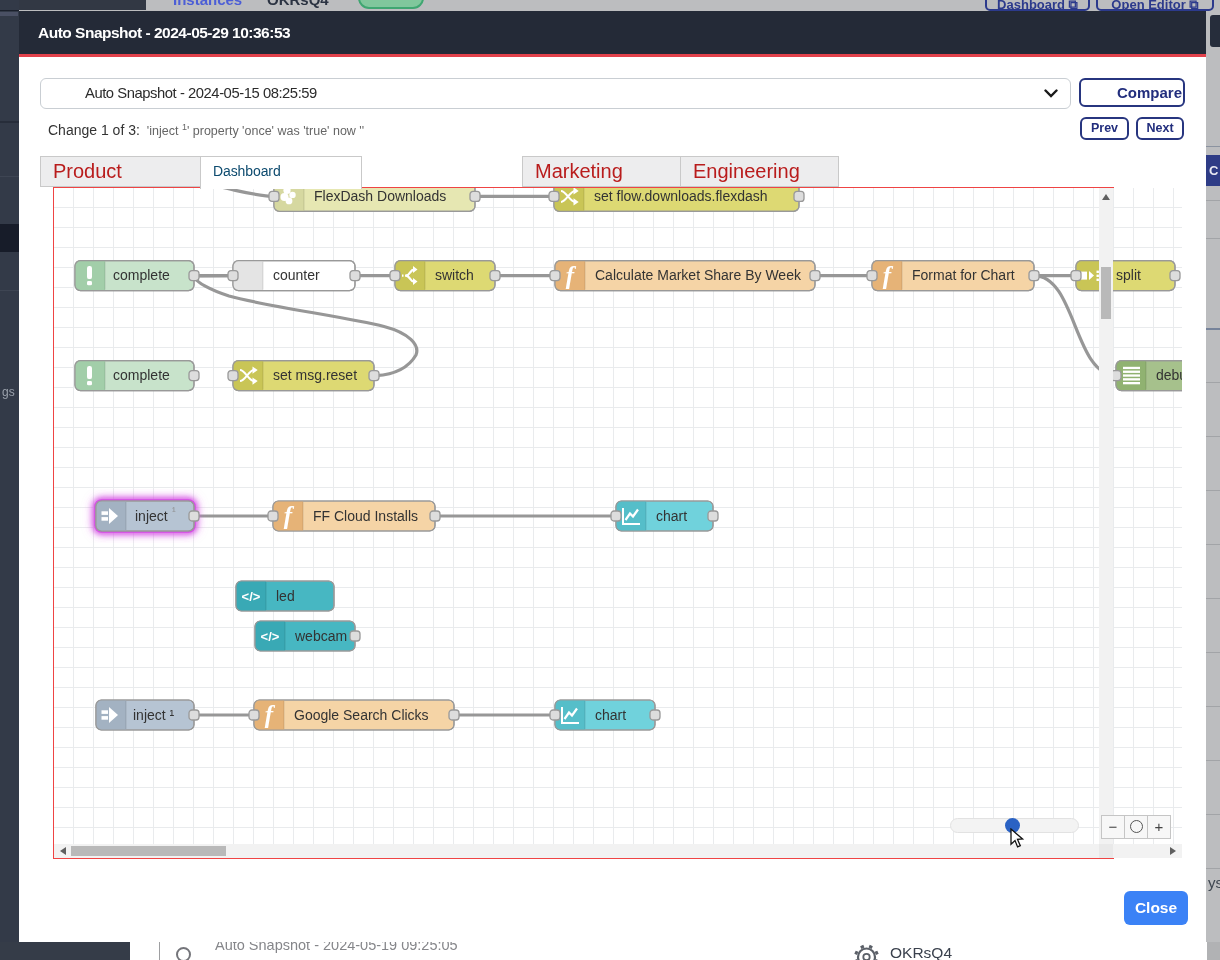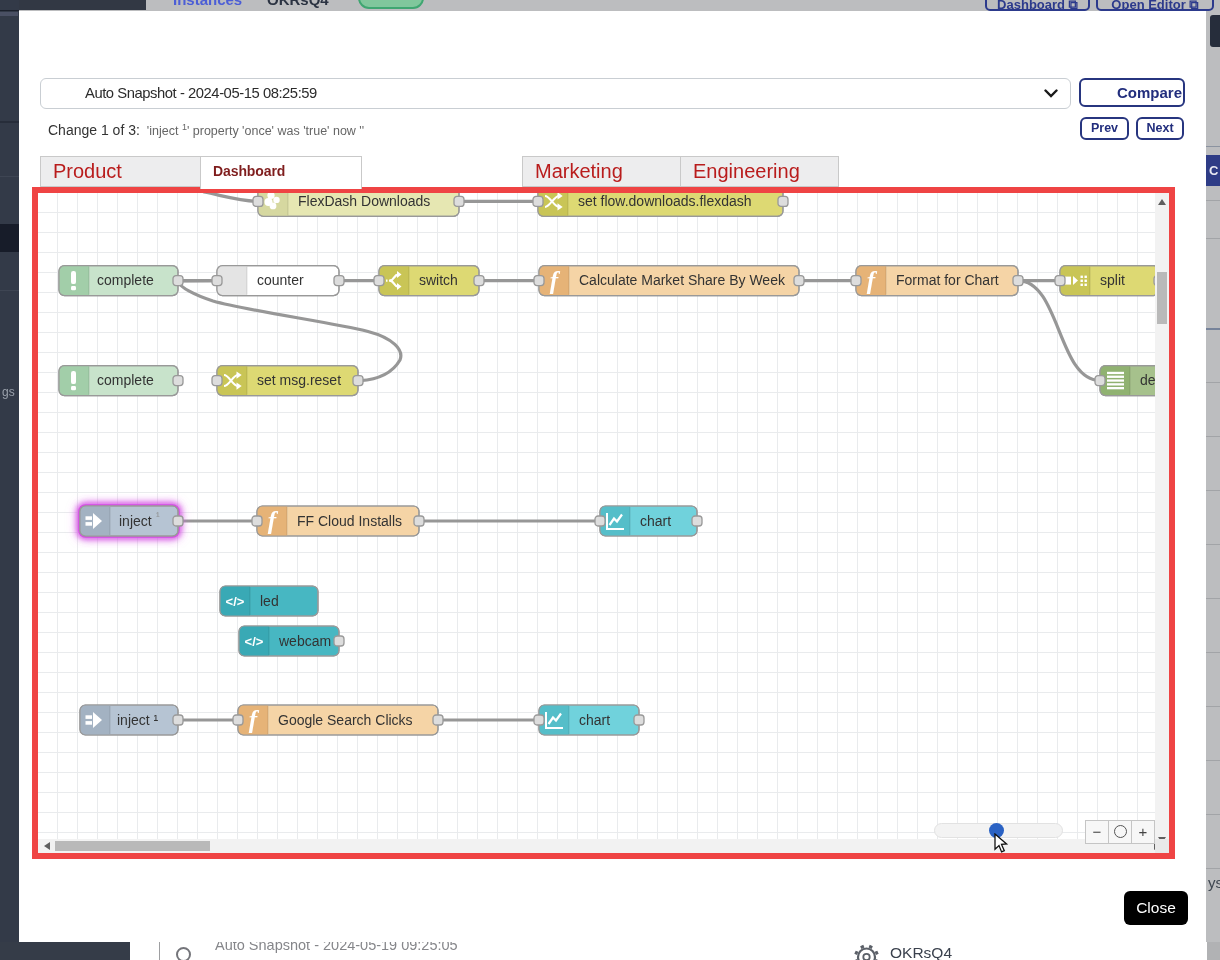--- a/index.html
+++ b/index.html
@@ -29,41 +29,41 @@
              line-height:29px; padding-left:44px; }
   #cmpbtn { position:absolute; left:1060px; top:67px; width:106px; height:29px; border:2px solid #27357f;
             border-radius:6px; color:#222e7d; font-weight:bold; font-size:15px; text-align:center; line-height:25px;padding-left:35px; }
   #changerow { position:absolute; left:29px; top:111px; width:900px; height:20px; font-size:14px; color:#333; }
   #changerow .detail { font-size:12.5px; color:#666; margin-left:7px; }
   .navbtn { position:absolute; top:106px; height:23px; border:2px solid #27357f; border-radius:6px;
             color:#222e7d; font-weight:bold; font-size:12.5px; text-align:center; line-height:19px; }
   
   .tab { position:absolute; top:145px; height:31px; background:#ededee; border:1px solid #c9c9c9;
          font-size:20px; color:#b91c1c; line-height:29px; padding-left:12px; }
-  .tab.active { background:#fff; height:33px; border-bottom:none; font-weight:bold; font-size:14px; letter-spacing:-0.1px; color:#7f1d1d; z-index:5; }
-  
-  #canvaswrap { position:absolute; left:13px; top:176px; width:1143px; height:672px; border:6px solid #ef4444; background:#fff; }
+  .tab.active { background:#fff; height:33px; border-bottom:none; font-weight:normal; font-size:14px; letter-spacing:-0.1px; color:#0c4a6e; z-index:5; }
+  
+  #canvaswrap { position:absolute; left:34px; top:176px; width:1061px; height:672px; border:1px solid #ef4444; background:#fff; }
   #gridarea { position:absolute; left:0; top:0; width:1128px; height:656px; overflow:hidden;
      background-image:linear-gradient(to right,#e9ebed 1px,transparent 1px),linear-gradient(to bottom,#e9ebed 1px,transparent 1px);
      background-size:20px 20px; background-position:-1px -1px; }
   #vscroll { position:absolute; right:0; top:0; width:14px; height:656px; background:#f2f2f2; }
   #hscroll { position:absolute; left:0; bottom:0; height:14px; width:1128px; background:#f2f2f2; }
   #scorner { position:absolute; right:0; bottom:0; width:14px; height:14px; background:#e9e9e9; }
   #vthumb { position:absolute; left:2px; top:79px; width:10px; height:52px; background:#b9b9b9; }
   #hthumb { position:absolute; left:17px; top:2px; width:155px; height:10px; background:#b9b9b9; }
   .sarrow { position:absolute; width:0; height:0; }
   
   #zslider { position:absolute; left:896px; top:630px; width:129px; height:15px; background:#f3f3f3;
              border:1px solid #e2e2e2; border-radius:8px; }
   #zthumb { position:absolute; left:56px; top:-1px; width:15px; height:15px; border-radius:50%; background:#2a62c4; }
   #zbtns { position:absolute; left:1048px; top:627px; width:72px; height:24px; display:flex; }
   #zbtns div { width:24px; height:24px; background:#f7f7f7; border:1px solid #c5c5c5; text-align:center;
                line-height:22px; font-size:15px; color:#444; margin-left:-1px; }
-  #closebtn { position:absolute; left:1105px; top:880px; width:64px; height:34px; background:#000000;
-              border-radius:6px; color:#fff; font-weight:normal; font-size:15.5px; text-align:center; line-height:34px; }
+  #closebtn { position:absolute; left:1105px; top:880px; width:64px; height:34px; background:#3b82f6;
+              border-radius:6px; color:#fff; font-weight:bold; font-size:15.5px; text-align:center; line-height:34px; }
 </style>
 </head>
 <body>
 
 <div id="topbar">
   <div class="navtxt" style="left:173px;color:#4c5ed6;">Instances</div>
   <div class="navtxt" style="left:267px;color:#2b3342;">OKRsQ4</div>
   <div style="position:absolute;left:358px;top:-13px;width:66px;height:22px;border-radius:11px;background:#80c79c;border:2px solid #3fa671;"></div>
   <div class="olbtn" style="left:985px;width:105px;">
       <span>Dashboard ⧉</span>
@@ -116,20 +116,21 @@
   <div class="rsline" style="top:587px;"></div>
   <div class="rsline" style="top:641px;"></div>
   <div class="rsline" style="top:695px;"></div>
   <div class="rsline" style="top:749px;"></div>
   <div class="rsline" style="top:803px;"></div>
   <div class="abs" style="left:2px;top:863px;font-size:15px;color:#3e4650;">ys</div>
   <div class="rsline" style="top:857px;"></div>
 </div>
 
 <div id="modal">
+  <div id="mhead">Auto Snapshot - 2024-05-29 10:36:53</div>
   <div id="snapsel">Auto Snapshot - 2024-05-15 08:25:59
     <svg style="position:absolute;right:12px;top:10px;" width="14" height="9" viewBox="0 0 14 9">
         <path d="M1.5 1.5 L7 7 L12.5 1.5" fill="none" stroke="#1a1a1a" stroke-width="2.4" stroke-linecap="round"></path>
       </svg>
   </div>
   <div id="cmpbtn">Compare</div>
   <div id="changerow">Change 1 of 3:<span class="detail">'inject <sup style="font-size:9px;">1</sup>' property 'once' was 'true' now ''</span></div>
   <div class="navbtn" style="left:1061px;width:49px;">Prev</div>
   <div class="navbtn" style="left:1117px;width:48px;">Next</div>
   <div class="tab" style="left:21px;width:161px;">Product</div>

